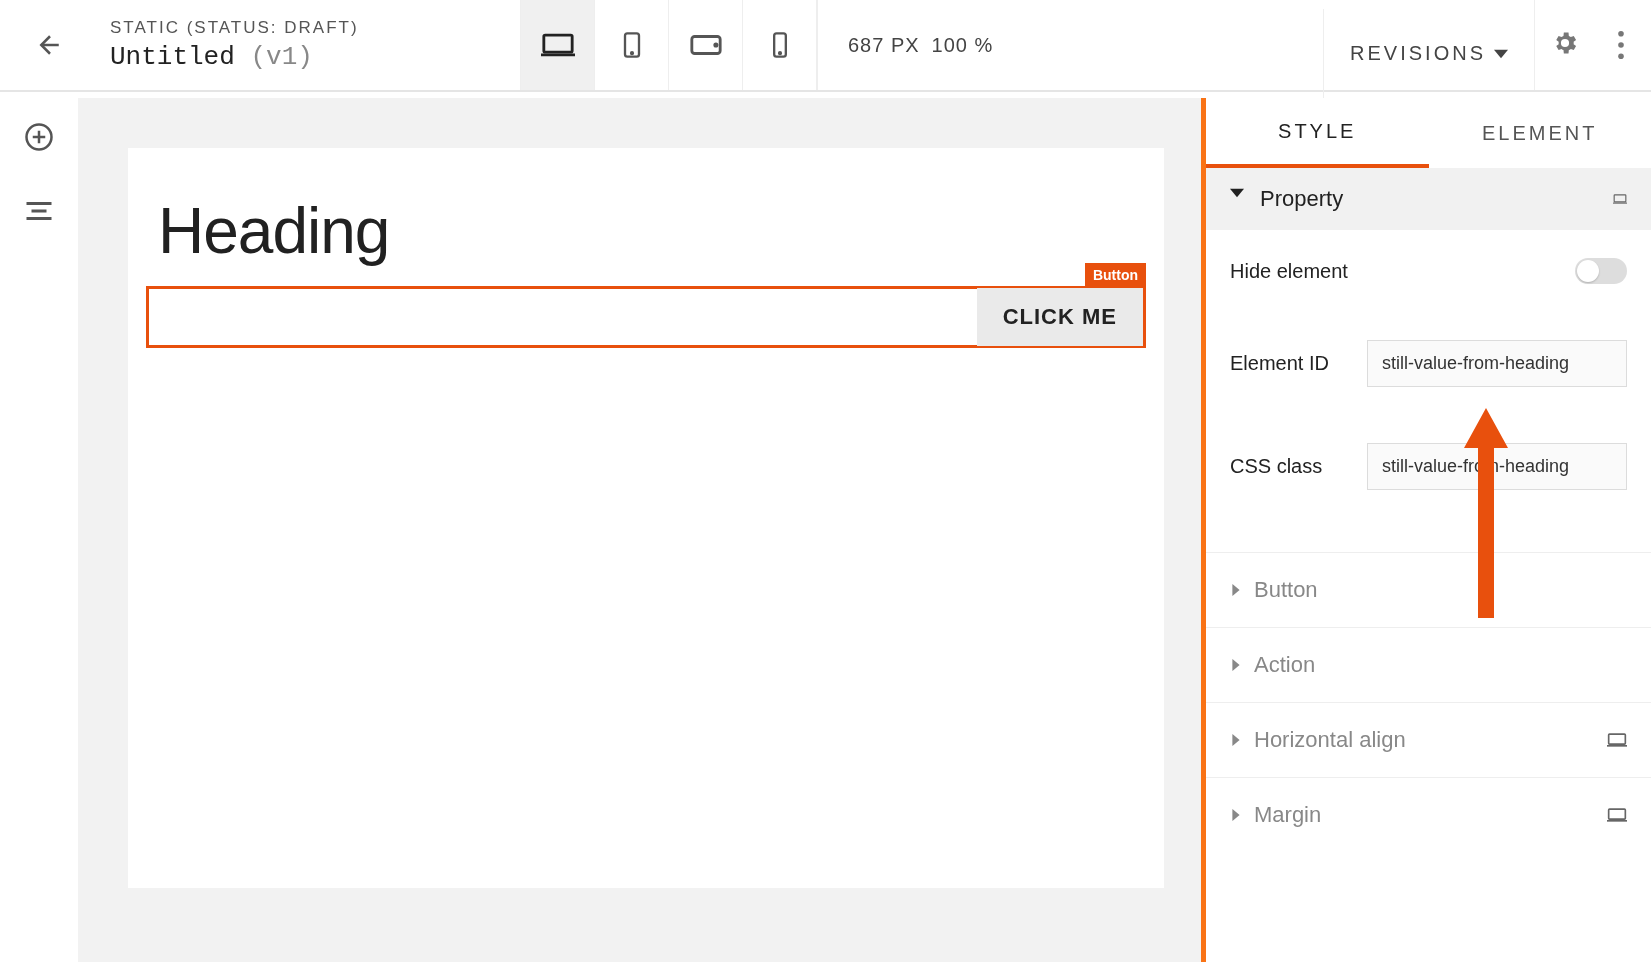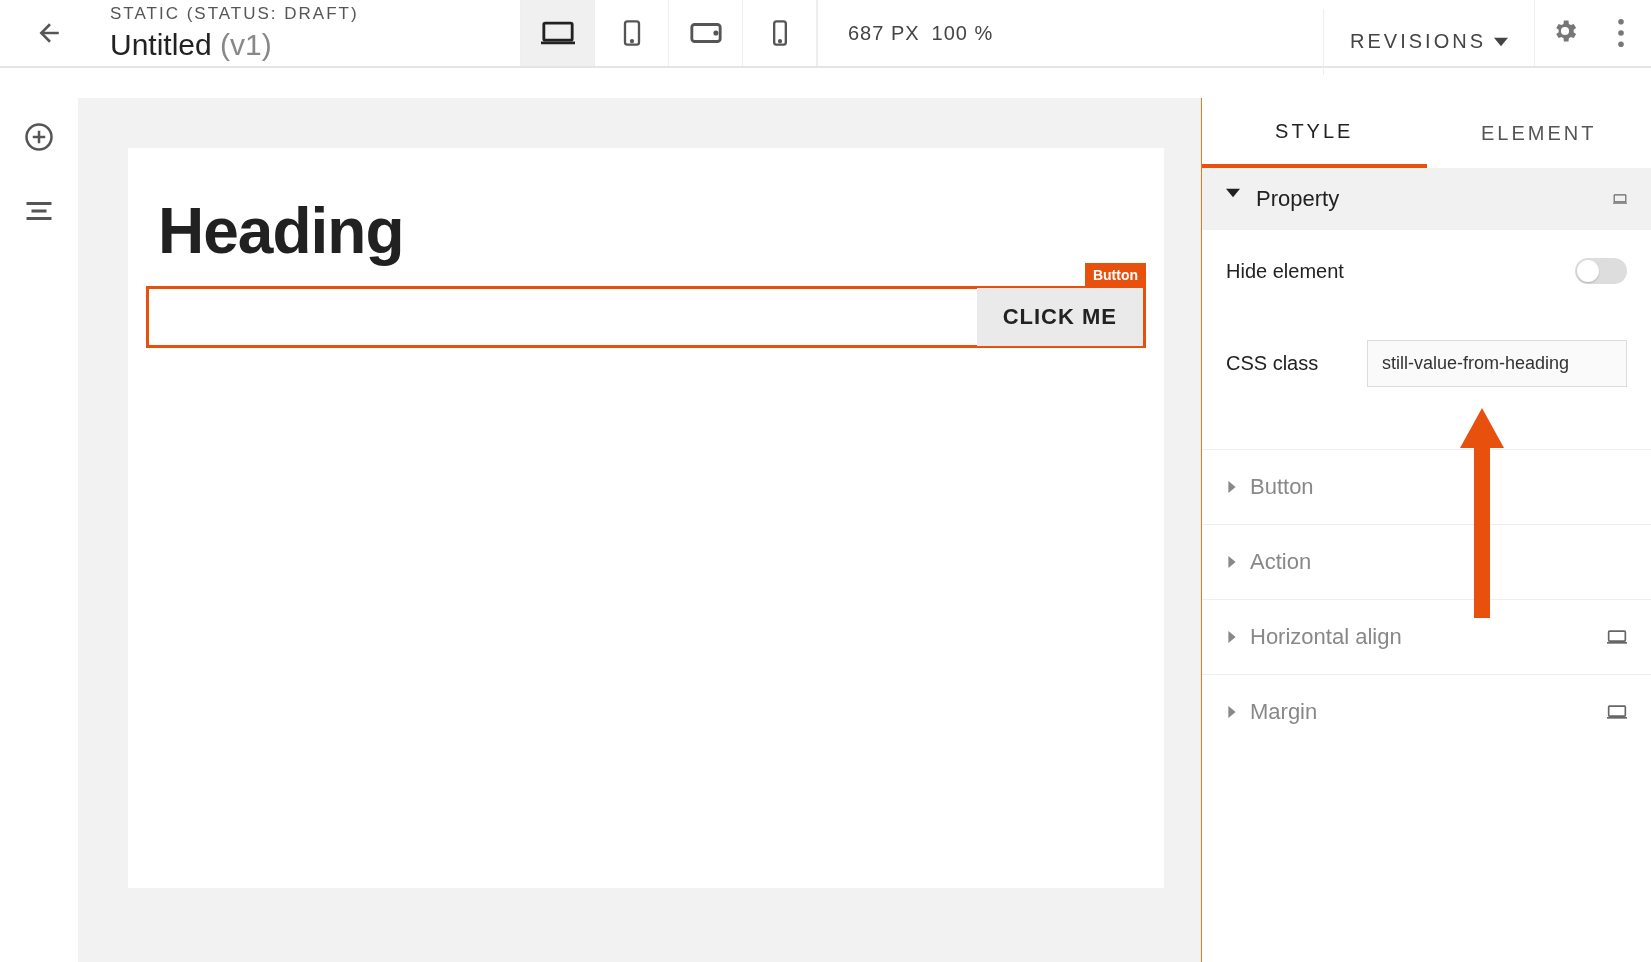--- a/index.html
+++ b/index.html
@@ -1,24 +1,24 @@
 <!DOCTYPE html>
 <html><head>
 <meta charset="utf-8">
 <style>
 * { box-sizing: border-box; margin: 0; padding: 0; }
 body { font-family: -apple-system, BlinkMacSystemFont, "Segoe UI", Helvetica, Arial, sans-serif; color: #212121; background: #fff; width: 1651px; height: 962px; overflow: hidden; }
 
 
-.topbar { display: flex; align-items: center; height: 68px; border-bottom: 2px solid #e5e5e5; }
+.topbar { display: flex; align-items: center; height: 92px; border-bottom: 2px solid #e5e5e5; }
 .back-btn { width: 100px; display: flex; align-items: center; justify-content: center; height: 100%; }
 .back-btn svg { width: 30px; height: 30px; color: #555; }
 .meta { display: flex; flex-direction: column; justify-content: center; padding: 0 10px 0 10px; min-width: 320px; }
 .meta-status { font-size: 17px; letter-spacing: 2px; color: #555; text-transform: uppercase; margin-bottom: 4px; }
-.meta-title { font-size: 30px; color: #222; }
+.meta-title { font-size: 26px; color: #222; font-family: Liberation Mono, monospace; }
 .meta-version { color: #888; }
 
 .device-group { display: flex; height: 100%; margin-left: 100px; border-left: 1px solid #eee; border-right: 1px solid #eee; }
 .device-btn { width: 74px; display: flex; align-items: center; justify-content: center; color: #555; border-right: 1px solid #eee; }
 .device-btn.active { background: #f0f0f0; color: #222; }
 .device-btn svg { width: 34px; height: 28px; }
 
 .viewport-info { display: flex; align-items: center; padding: 0 30px; color: #444; font-size: 20px; letter-spacing: 1px; }
 .viewport-pct { margin-left: 12px; }
 
@@ -35,29 +35,29 @@
 
 
 .left-toolbar { position: absolute; top: 98px; left: 0; width: 78px; height: calc(100% - 98px); display: flex; flex-direction: column; align-items: center; padding-top: 24px; gap: 40px; }
 .left-toolbar .tool { color: #555; }
 .left-toolbar svg { width: 30px; height: 30px; }
 
 
 .main { position: absolute; top: 98px; left: 78px; right: 0; bottom: 0; display: flex; }
 .canvas-area { flex: 1; background: #f2f2f2; padding: 50px; overflow: auto; }
 .canvas { background: #fff; width: 1036px; margin: 0 auto; padding: 46px 18px; min-height: 740px; }
-.canvas-heading { font-size: 64px; font-weight: 700; letter-spacing: -1px; padding-left: 12px; margin-bottom: 18px; }
+.canvas-heading { font-size: 64px; font-weight: 400; letter-spacing: -1px; padding-left: 12px; margin-bottom: 18px; }
 
 .selected-block { position: relative; border: 3px solid #e8500d; height: 62px; }
 .selected-tag { position: absolute; top: -26px; right: -3px; background: #e8500d; color: #fff; font-size: 14px; padding: 4px 8px; font-weight: 600; }
 .selected-inner { display: flex; justify-content: flex-end; align-items: center; height: 100%; }
 .click-btn { background: #eaeaea; color: #222; font-size: 22px; font-weight: 800; letter-spacing: 1px; padding: 16px 26px; border: none; }
 
 
-.panel { width: 450px; background: #fff; border-left: 1px solid #f97316; display: flex; flex-direction: column; position:relative; }
+.panel { width: 450px; background: #fff; border-left: 5px solid #f97316; display: flex; flex-direction: column; position:relative; }
 .panel-tabs { display: flex; height: 70px; }
 .panel-tab { flex: 1; display: flex; align-items: center; justify-content: center; font-size: 20px; letter-spacing: 3px; color: #555; cursor: pointer; }
 .panel-tab.active { color: #222; border-bottom: 4px solid #e8500d; }
 
 .panel-section-header { display: flex; align-items: center; justify-content: space-between; background: #f1f1f1; padding: 18px 24px; font-size: 22px; }
 .panel-section-header .left { display: flex; align-items: flex-start; gap: 16px; }
 .panel-section-header svg { width: 14px; height: 14px; }
 
 .prop-row { display: flex; align-items: center; justify-content: space-between; padding: 28px 24px; font-size: 20px; }
 .prop-row .label { color: #222; }
@@ -199,20 +199,24 @@
         </svg>
     </div>
 
     <div class="prop-row">
       <span class="label">Hide element</span>
       <div class="toggle">
           <div class="knob"></div>
         </div>
     </div>
 
+    <div class="prop-row">
+      <span class="label">Element ID</span>
+      <input type="text" value="still-value-from-heading" style="">
+    </div>
 
     <div class="prop-row">
       <span class="label">CSS class</span>
       <input type="text" value="still-value-from-heading" style="">
     </div>
 
     <div class="prop-divider"></div>
 
     <div class="collapsed-section">
       <div class="left">

